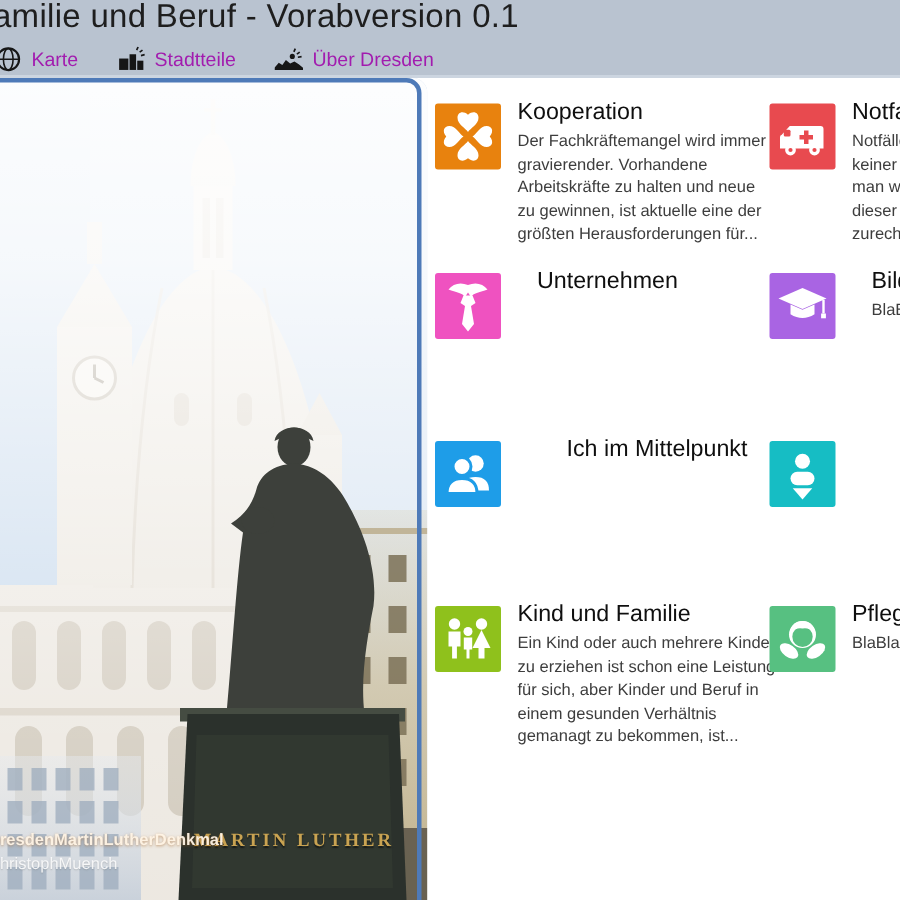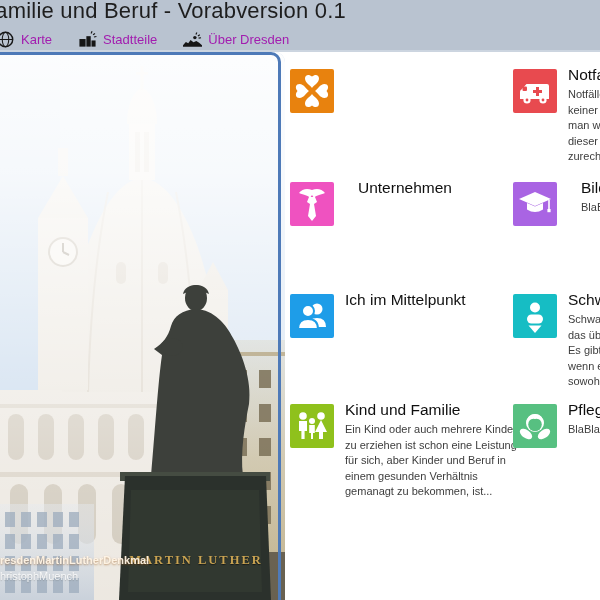--- a/index.html
+++ b/index.html
@@ -24,21 +24,21 @@
     font-family:"Liberation Serif", serif;font-size:12.5px;font-weight:700;letter-spacing:2px;
     color:#c9a352;text-shadow:0 1px 1px rgba(0,0,0,0.55);white-space:nowrap;}
   .wm1{position:absolute;left:-8px;top:502px;font-size:11px;font-weight:700;
     color:rgba(255,244,230,0.95);text-shadow:0 1px 2px rgba(160,95,30,0.55);white-space:nowrap;}
   .wm2{position:absolute;left:-8px;top:518px;font-size:11px;font-weight:400;
     color:rgba(255,255,255,0.85);text-shadow:0 1px 1px rgba(100,100,100,0.3);white-space:nowrap;}
   
   .tiles{position:absolute;inset:0;pointer-events:none;}
   .tile{position:absolute;display:flex;gap:11px;pointer-events:auto;cursor:pointer;}
   .col0{left:290px;} .col1{left:513px;}
-  .row0{top:69px;} .row1{top:182px;gap:24px;} .row2{top:294px;} .row3{top:404px;}
+  .row0{top:69px;} .row1{top:182px;gap:24px;} .row2{top:294px;text-align:center;} .row3{top:404px;}
   .tile-icon{width:44px;height:44px;border-radius:2px;flex:none;display:flex;
     align-items:center;justify-content:center;}
   .tile-icon svg{width:44px;height:44px;display:block;}
   .tile-text{width:186px;margin-top:-4px;display:block;}
   .tile-title{display:block;font-size:15.5px;font-weight:400;color:#0f0f0f;
     line-height:20px;margin-bottom:2px;white-space:nowrap;}
   .tile-body{display:block;font-size:11px;line-height:15.6px;color:#3d3d3d;white-space:pre-line;}
 </style>
 </head>
 <body>
@@ -247,20 +247,28 @@
             <path d="M0 7 C-1.5 4.5 -7 2 -7 -2.5 C-7 -6 -3.5 -7.5 0 -4.5 C3.5 -7.5 7 -6 7 -2.5 C7 2 1.5 4.5 0 7 Z"></path>
           </g>
         <g transform="translate(22,32) rotate(180)">
             <path d="M0 7 C-1.5 4.5 -7 2 -7 -2.5 C-7 -6 -3.5 -7.5 0 -4.5 C3.5 -7.5 7 -6 7 -2.5 C7 2 1.5 4.5 0 7 Z"></path>
           </g>
         <g transform="translate(12,22) rotate(-90)">
             <path d="M0 7 C-1.5 4.5 -7 2 -7 -2.5 C-7 -6 -3.5 -7.5 0 -4.5 C3.5 -7.5 7 -6 7 -2.5 C7 2 1.5 4.5 0 7 Z"></path>
           </g>
       </svg>
     </span>
+    <span class="tile-text">
+      <span class="tile-title">Kooperation</span>
+      <span class="tile-body">Der Fachkräftemangel wird immer
+gravierender. Vorhandene
+Arbeitskräfte zu halten und neue
+zu gewinnen, ist aktuelle eine der
+größten Herausforderungen für...</span>
+    </span>
   </div>
 
   <div class="tile col1 row0">
     <span class="tile-icon" style="background-color: rgb(232, 74, 79); color: rgb(232, 74, 79);">
       <svg viewBox="0 0 44 44">
         <path d="M8 21 L13.5 15 H34 Q36 15 36 17 V30 H7 V23 Q7 21 8 21 Z" fill="#fff"></path>
         <rect x="9.5" y="17.5" width="4.5" height="4.5" rx="1" fill="currentColor"></rect>
         <path d="M23 18 h3 v3 h3 v3 h-3 v3 h-3 v-3 h-3 v-3 h3 z" fill="currentColor"></path>
         <circle cx="14" cy="31" r="3.6" fill="#fff"></circle>
           <circle cx="30" cy="31" r="3.6" fill="#fff"></circle>

